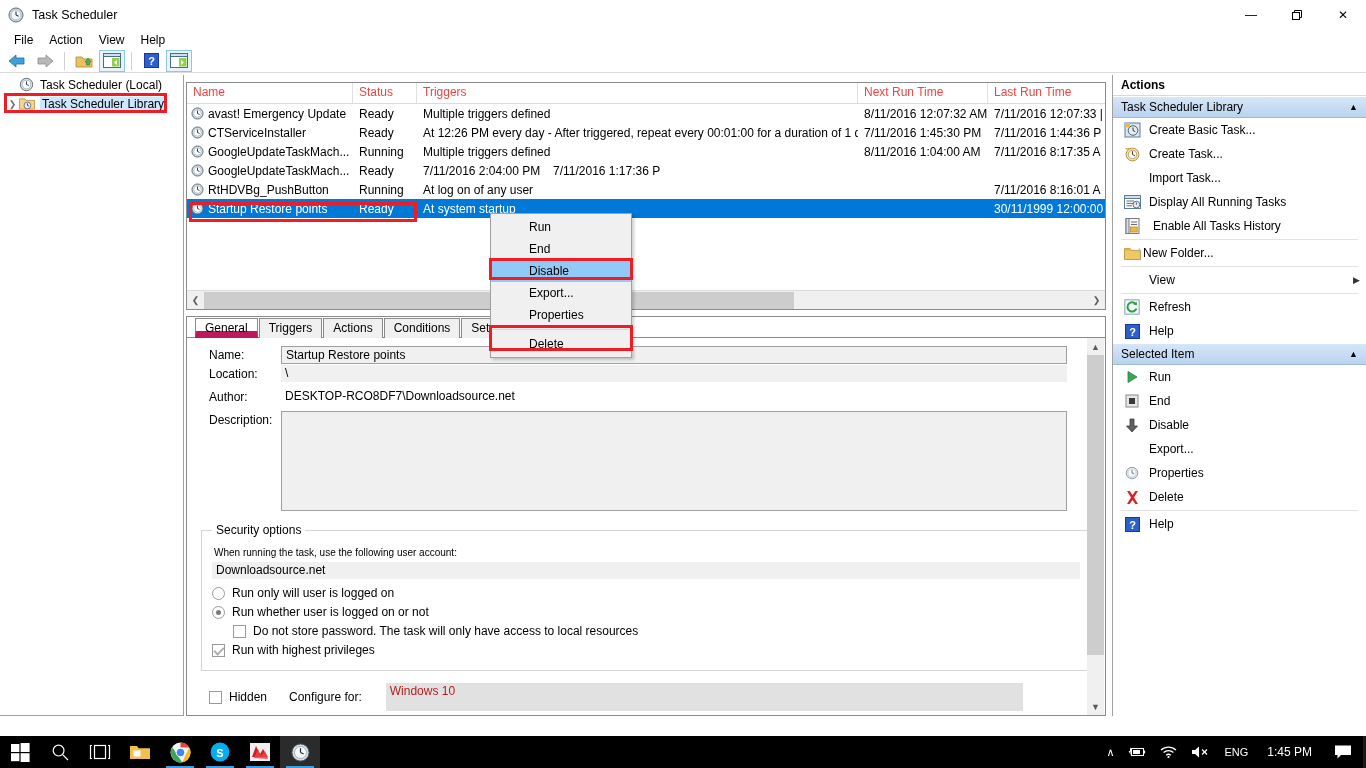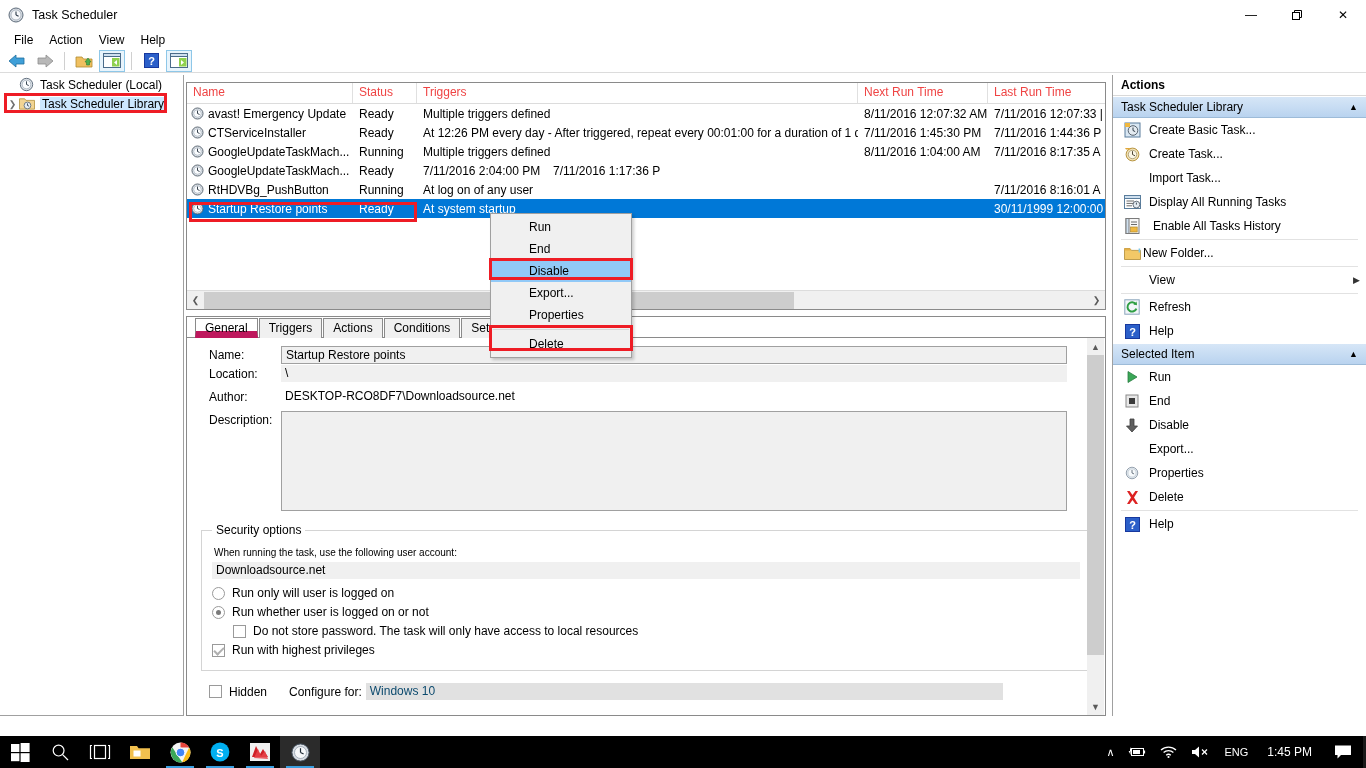--- a/index.html
+++ b/index.html
@@ -449,21 +449,21 @@
         <div class="opt">
           <span class="cbox checked"></span>
           <span>Run with highest privileges</span>
         </div>
       </fieldset>
 
       <div class="bottom-row">
         <span class="cbox"></span>
         <span>Hidden</span>
         <span style="margin-left:22px;">Configure for:</span>
-        <span style="margin-left:4px;background:#e1e1e1;color:#0c4a6e;width:637px;height:17px;padding:1px 4px;display:inline-block;">Windows 10</span>
+        <span style="margin-left:24px;background:#e1e1e1;color:#b91c1c;width:637px;height:28px;padding:1px 4px;display:inline-block;">Windows 10</span>
       </div>
 
       <div class="vscroll">
         <div class="vs-arrow">▲</div>
         <div class="vs-track">
           <div class="vs-thumb"></div>
         </div>
         <div class="vs-arrow">▼</div>
       </div>
     </div>

